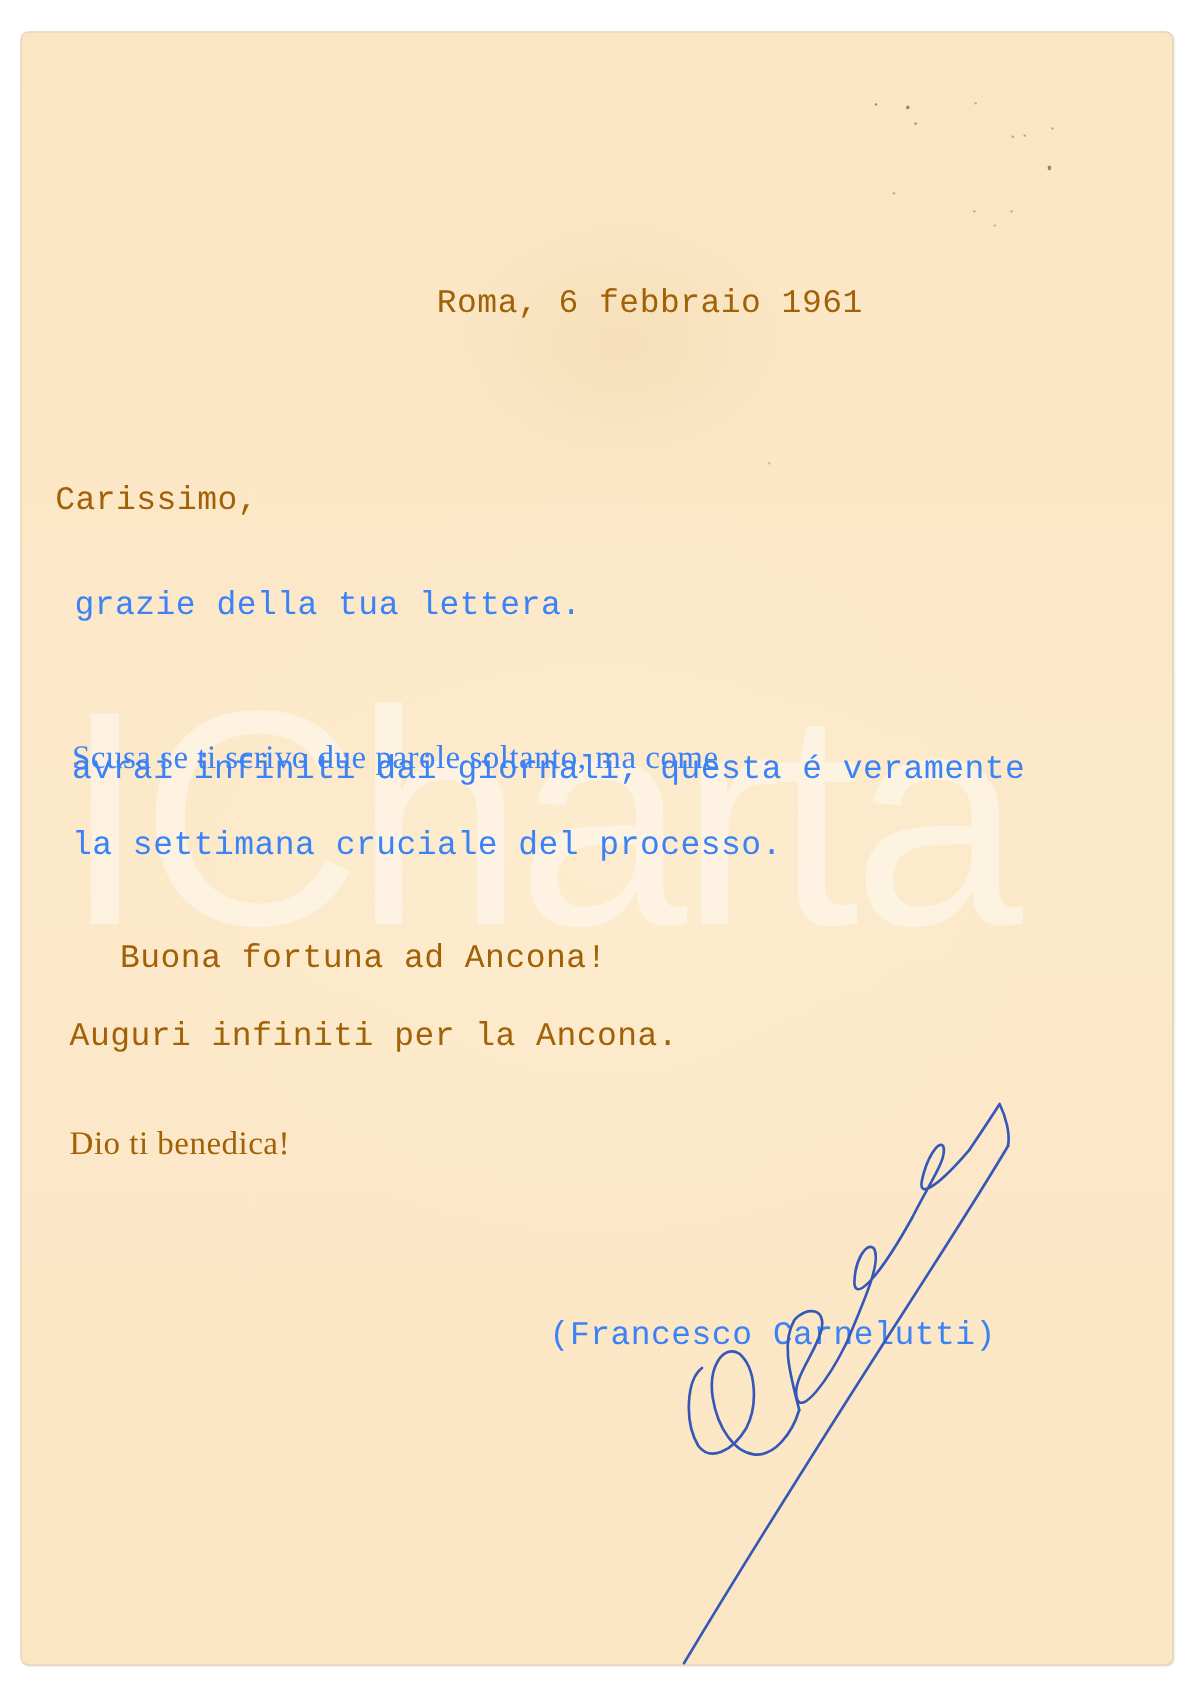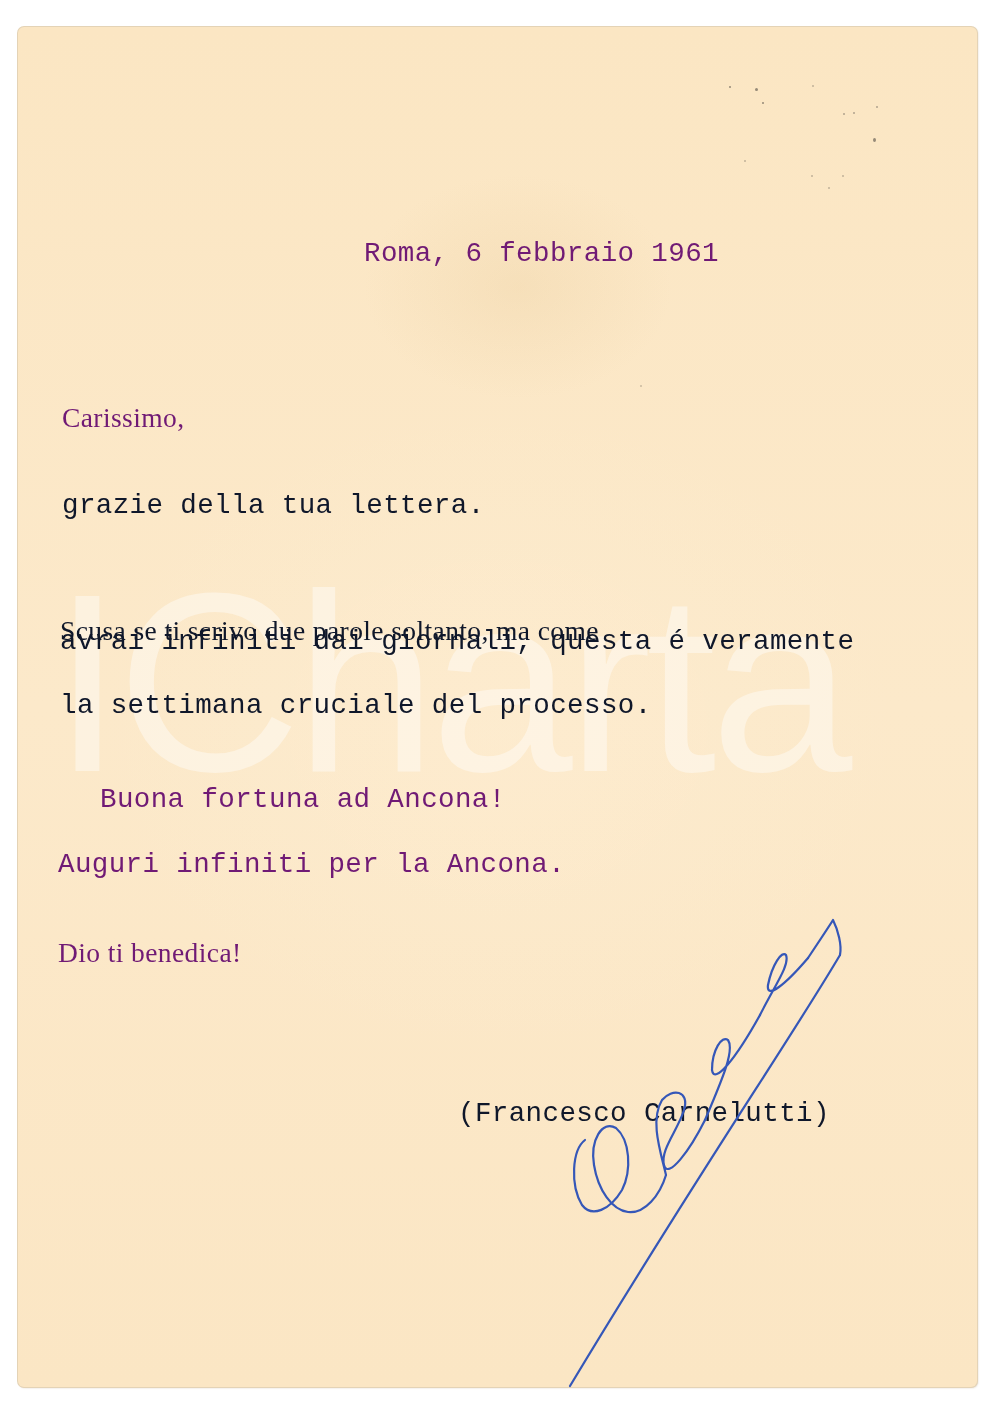--- a/index.html
+++ b/index.html
@@ -39,25 +39,25 @@
       color: rgba(255,255,255,0.42);
       white-space: nowrap;
       pointer-events: none;
       user-select: none;
     }
     .typed {
       position: absolute;
       font-family: "Liberation Mono", "DejaVu Sans Mono", monospace;
       font-size: 27.5px;
       line-height: 1;
-      color: #0f172a;
+      color: #3b82f6;
       white-space: nowrap;
       letter-spacing: 0.4px;
     }
-    .typed.dark { color: #701a75; }
+    .typed.dark { color: #a16207; }
     .speck {
       position: absolute;
       width: 2px;
       height: 2px;
       background: #6a6257;
       border-radius: 50%;
       opacity: 0.7;
     }
     svg.signature {
       position: absolute;
@@ -87,21 +87,21 @@
   <span class="speck" style="left:744px;top:160px;opacity:.4"></span>
   <span class="speck" style="left:811px;top:175px;opacity:.4"></span>
   <span class="speck" style="left:842px;top:175px;opacity:.4"></span>
   <span class="speck" style="left:828px;top:187px;opacity:.4"></span>
   <span class="speck" style="left:640px;top:385px;opacity:.35"></span>
 </div>
 
 <div>
   <div class="typed dark" style="left:364px;top:240px;">Roma, 6 febbraio 1961</div>
 
-  <div class="typed dark" style="left:62px;top:404px;font-family:Liberation Serif, serif;">Carissimo,</div>
+  <div class="typed dark" style="left:46px;top:404px;">Carissimo,</div>
 
   <div class="typed" style="left:62px;top:492px;">grazie della tua lettera.</div>
 
   <div class="typed" style="left:60px;top:617px;font-family:Liberation Serif, serif;">Scusa se ti scrivo due parole soltanto, ma come</div>
   <div class="typed" style="left:60px;top:628px;">avrai infiniti dai giornali, questa é veramente</div>
   <div class="typed" style="left:60px;top:673px;margin-top:19px;">la settimana cruciale del processo.</div>
 
   <div class="typed dark" style="left:60px;top:786px;margin-left:40px;">Buona fortuna ad Ancona!</div>
 
   <div class="typed dark" style="left:58px;top:851px;">Auguri infiniti per la Ancona.</div>

